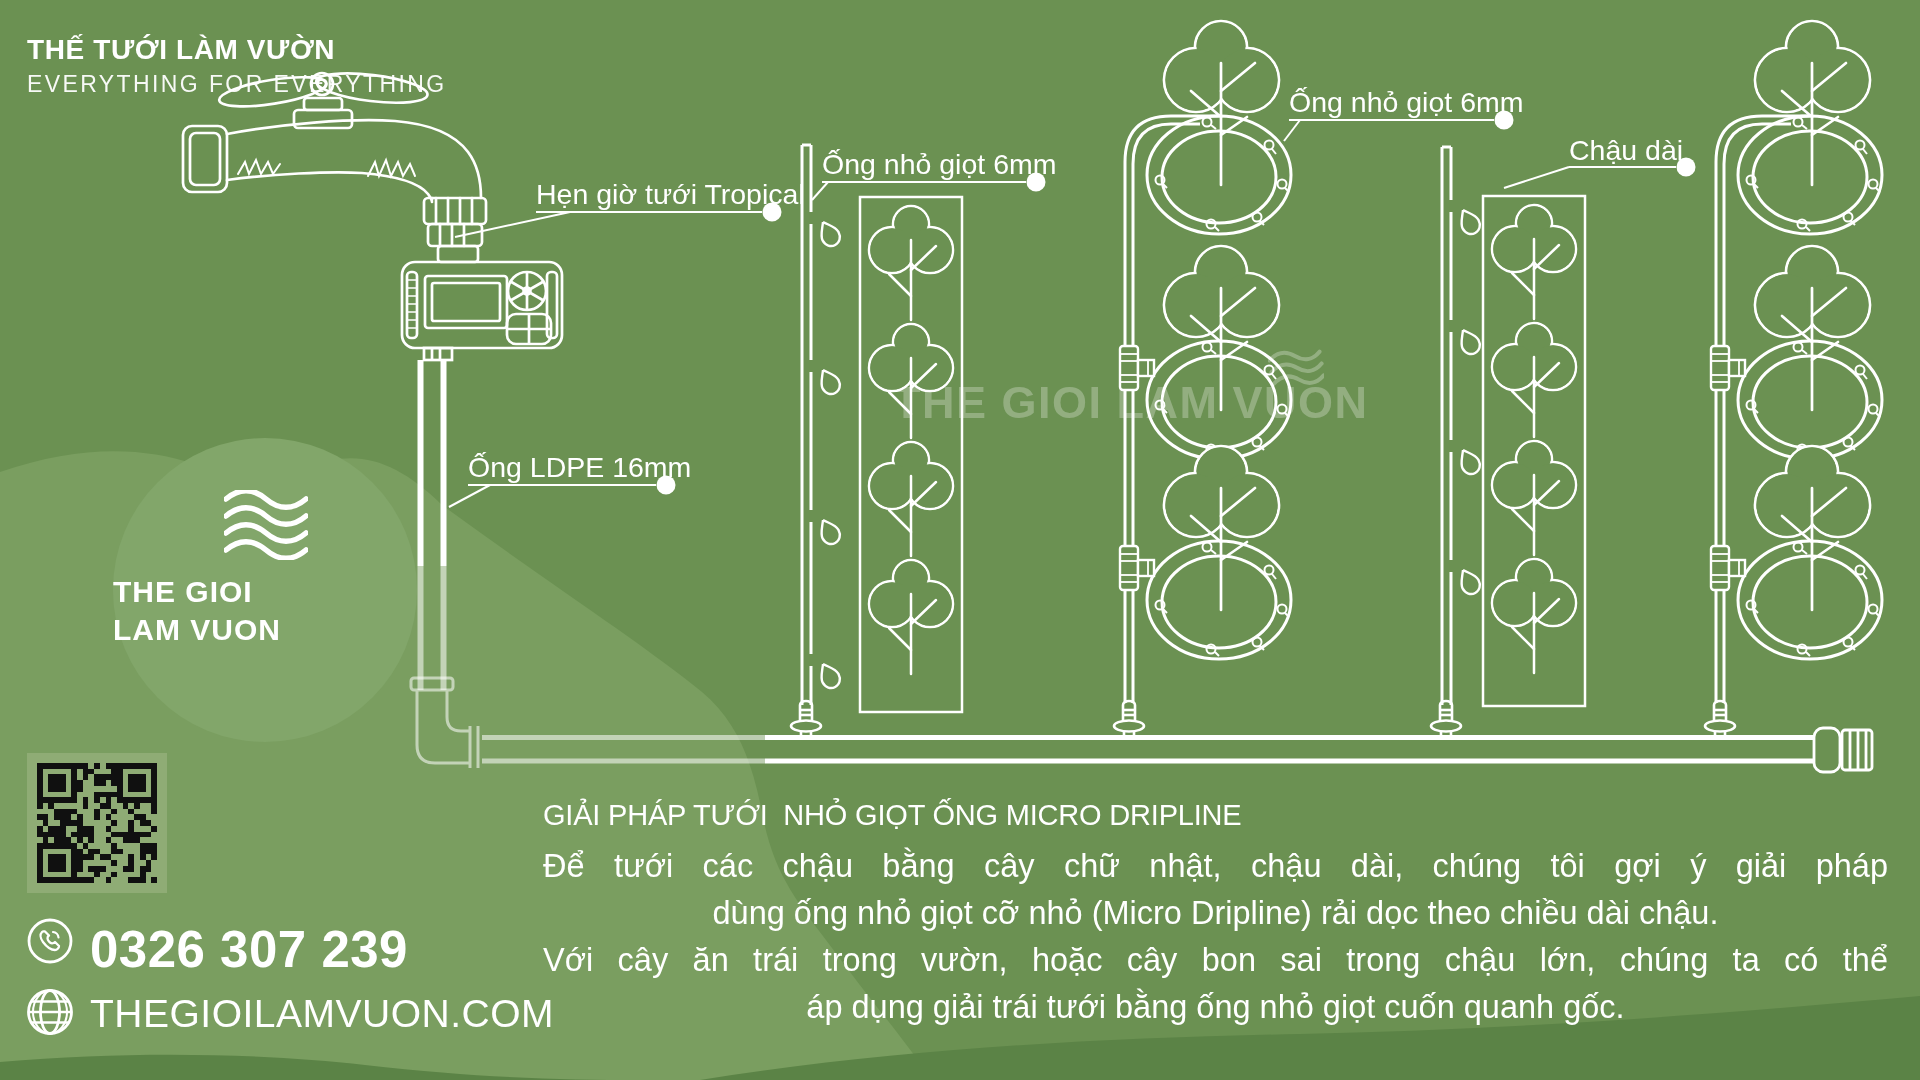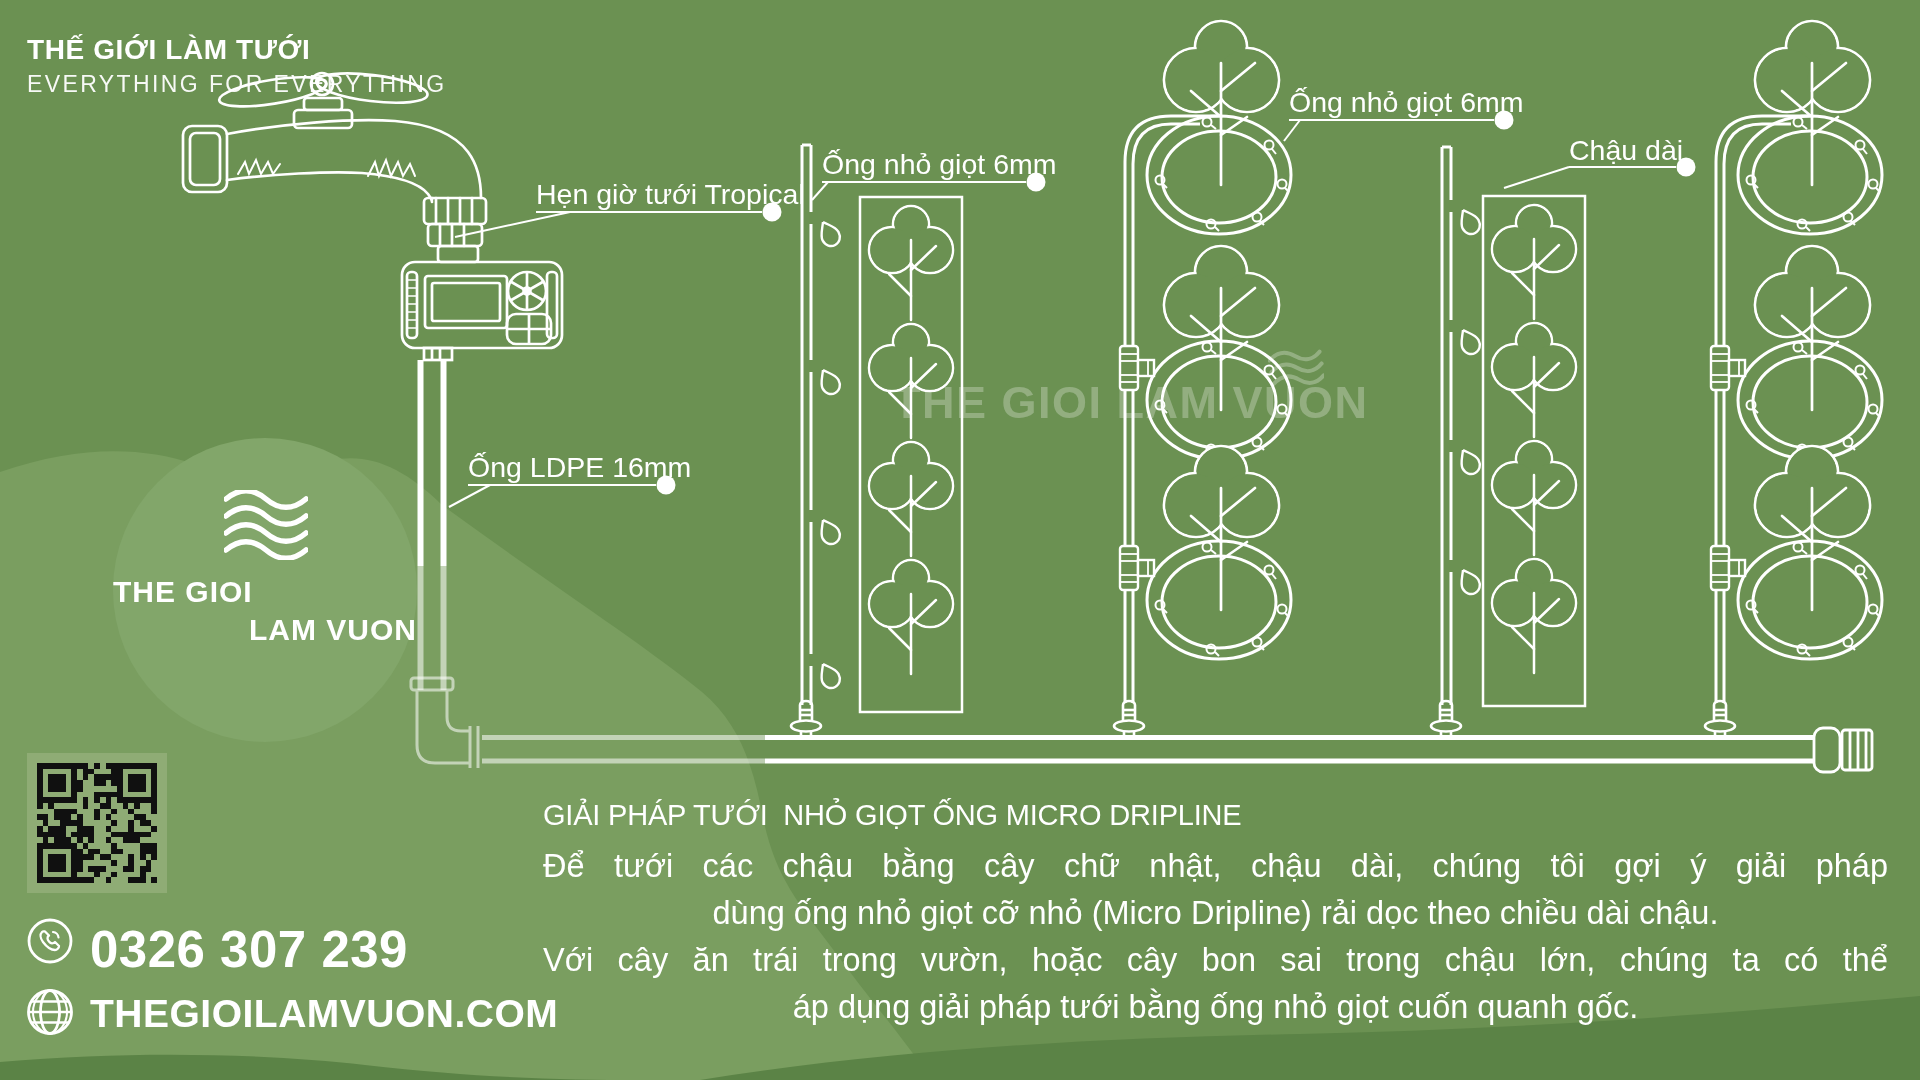--- a/index.html
+++ b/index.html
@@ -10,31 +10,31 @@
     color:#fff;
   }
   .abs{position:absolute;}
   svg{display:block;}
   
   .brand-name{left:27px;top:34px;font-size:28px;font-weight:800;letter-spacing:.6px;}
   .brand-tagline{left:27px;top:71px;font-size:23px;font-weight:400;letter-spacing:2.4px;opacity:.95;}
   
   .logo-circle{left:113px;top:438px;width:304px;height:304px;border-radius:50%;background:#82A66A;}
   .logo-line1{left:113px;top:575px;width:304px;text-align:left;font-size:30px;font-weight:800;letter-spacing:1px;}
-  .logo-line2{left:113px;top:613px;width:304px;text-align:right;font-size:30px;font-weight:800;letter-spacing:1px;}
+  .logo-line2{left:113px;top:613px;width:304px;text-align:left;font-size:30px;font-weight:800;letter-spacing:1px;}
   
   .watermark{left:893px;top:377px;font-size:45px;font-weight:800;letter-spacing:1.5px;color:rgba(255,255,255,.27);white-space:nowrap;}
   
   .qr-back{left:27px;top:753px;width:140px;height:140px;background:#8FAC75;}
   .qr-grid{left:37px;top:763px;width:120px;height:120px;display:grid;grid-template-columns:repeat(21,1fr);grid-template-rows:repeat(21,1fr);}
   .qr-grid div{background:transparent;}
   .qr-grid div.on{background:#101010;}
   
   .phone-text{left:90px;top:920px;font-size:51px;font-weight:700;letter-spacing:.5px;}
-  .site-text{left:90px;top:992px;font-size:39px;font-weight:700;letter-spacing:.5px;}
+  .site-text{left:90px;top:992px;font-size:39px;font-weight:400;letter-spacing:.5px;}
   
   .content-title{left:543px;top:799px;font-size:29px;font-weight:400;letter-spacing:-.2px;white-space:pre;}
   .content-body{left:543px;top:843px;width:1345px;font-size:32.5px;font-weight:400;line-height:47px;}
   .content-body .line{white-space:nowrap;text-align:center;}
   .content-body .line.stretch{white-space:normal;text-align:justify;text-align-last:justify;}
 </style>
 </head>
 <body>
 
 <div class="poster">
@@ -350,21 +350,21 @@
       </g>
       <g>
         <text x="468" y="477">Ống LDPE 16mm</text>
         <line x1="468" y1="485" x2="656" y2="485" stroke="#fff" stroke-width="2"></line>
         <line x1="490" y1="485" x2="449" y2="507" stroke="#fff" stroke-width="2"></line>
         <circle cx="666" cy="485" r="9.5"></circle>
       </g>
     </g>
   </svg>
 
-  <div class="abs brand-name">THẾ GIỚI LÀM TƯỚI</div>
+  <div class="abs brand-name">THẾ TƯỚI LÀM VƯỜN</div>
   <div class="abs brand-tagline">EVERYTHING FOR EVERYTHING</div>
 
   <div class="abs qr-back"></div>
   <div class="abs qr-grid">
       <div class="on"></div>
       <div class="on"></div>
       <div class="on"></div>
       <div class="on"></div>
       <div class="on"></div>
       <div class="on"></div>
@@ -822,16 +822,16 @@
       <line x1="7" y1="35.5" x2="43" y2="35.5" stroke-width="2.4"></line>
     </g>
   </svg>
   <div class="abs site-text">THEGIOILAMVUON.COM</div>
 
   <div class="abs content-title">GIẢI PHÁP TƯỚI  NHỎ GIỌT ỐNG MICRO DRIPLINE</div>
   <div class="abs content-body">
     <div class="line stretch">Để tưới các chậu bằng cây chữ nhật, chậu dài, chúng tôi gợi ý giải pháp</div>
     <div class="line">dùng ống nhỏ giọt cỡ nhỏ (Micro Dripline) rải dọc theo chiều dài chậu.</div>
     <div class="line stretch">Với cây ăn trái trong vườn, hoặc cây bon sai trong chậu lớn, chúng ta có thể</div>
-    <div class="line">áp dụng giải pháp tưới bằng ống nhỏ giọt cuốn quanh gốc.</div>
+    <div class="line">áp dụng giải trái tưới bằng ống nhỏ giọt cuốn quanh gốc.</div>
   </div>
 
 </div>
 
 </body></html>

